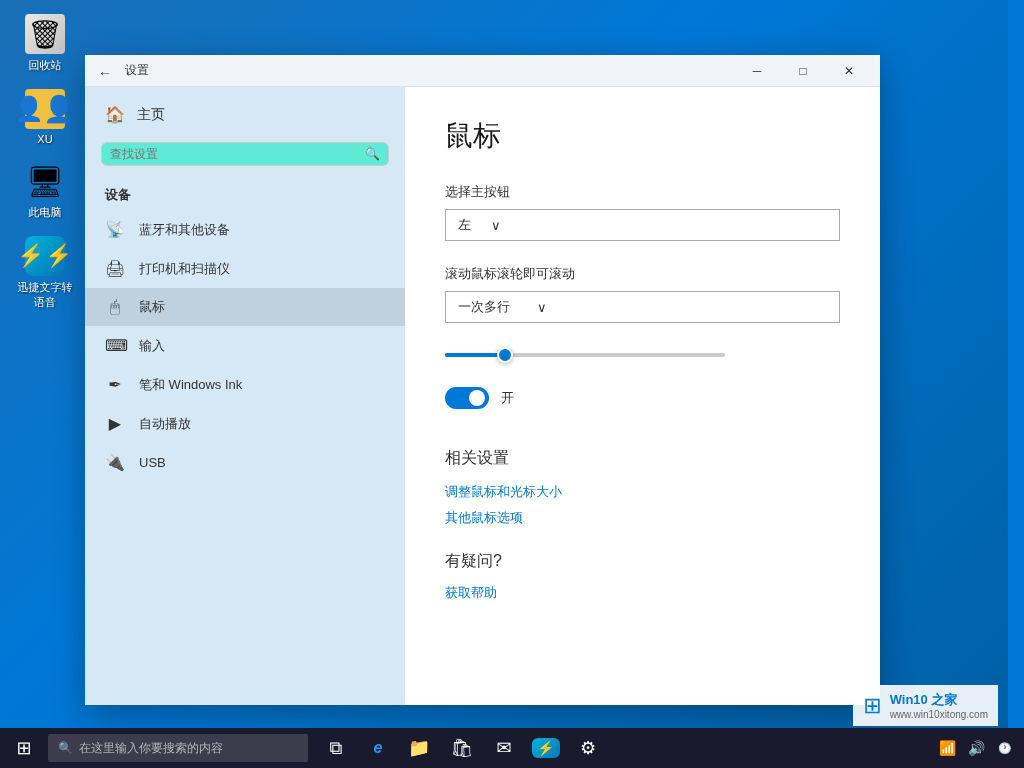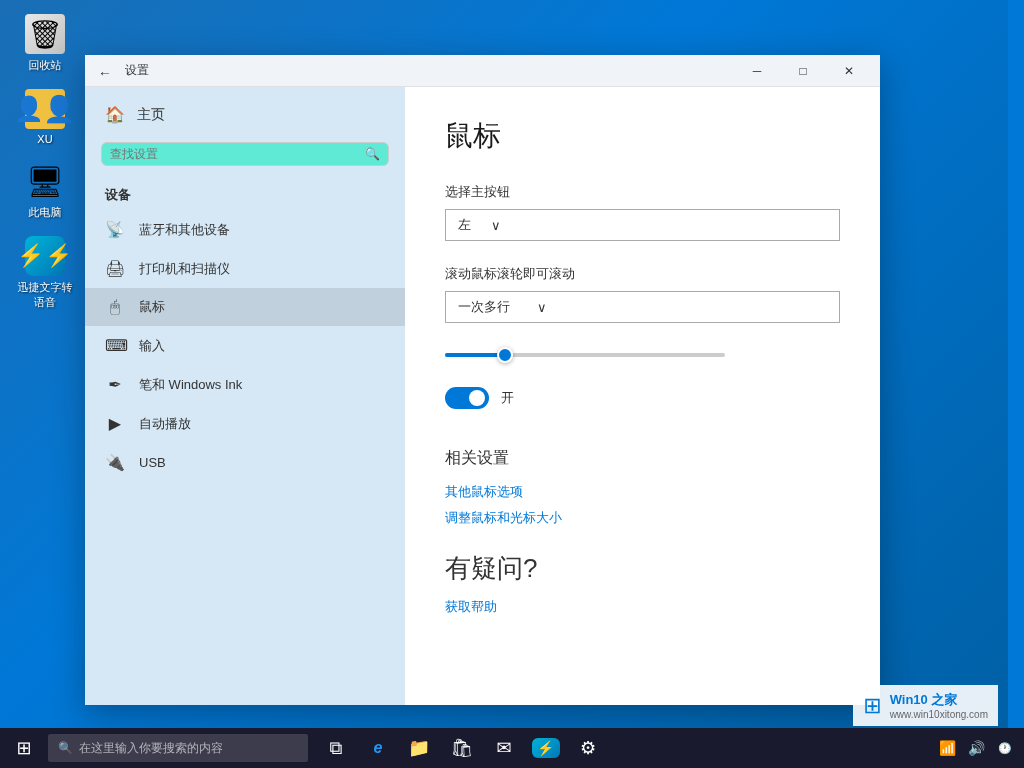--- a/index.html
+++ b/index.html
@@ -329,21 +329,21 @@
     .related-link {
       color: #0078d7;
       font-size: 13px;
       cursor: pointer;
       display: block;
       margin-bottom: 8px;
       text-decoration: none;
     }
 
     .help-section-title {
-      font-size: 26px;
+      font-size: 16px;
       color: #333;
       margin-top: 24px;
       margin-bottom: 12px;
       font-weight: 300;
     }
 
     
     .taskbar {
       position: absolute;
       bottom: 0;
@@ -565,22 +565,22 @@
           <div class="toggle-row">
             <div class="toggle">
               <div class="toggle-knob"></div>
             </div>
             <span class="toggle-text">开</span>
           </div>
         </div>
 
         <div class="setting-section">
           <div class="related-settings-title">相关设置</div>
+          <a class="related-link">调整鼠标和光标大小</a>
           <a class="related-link">其他鼠标选项</a>
-          <a class="related-link">调整鼠标和光标大小</a>
         </div>
 
         <div class="setting-section">
           <div class="help-section-title">有疑问?</div>
           <a class="related-link">获取帮助</a>
         </div>
       </div>
     </div>
   </div>
 

